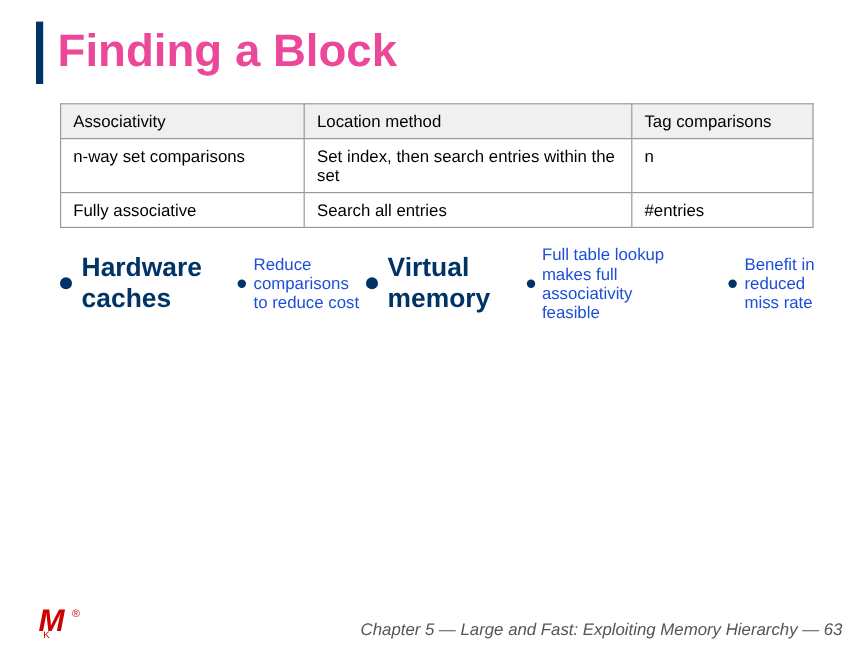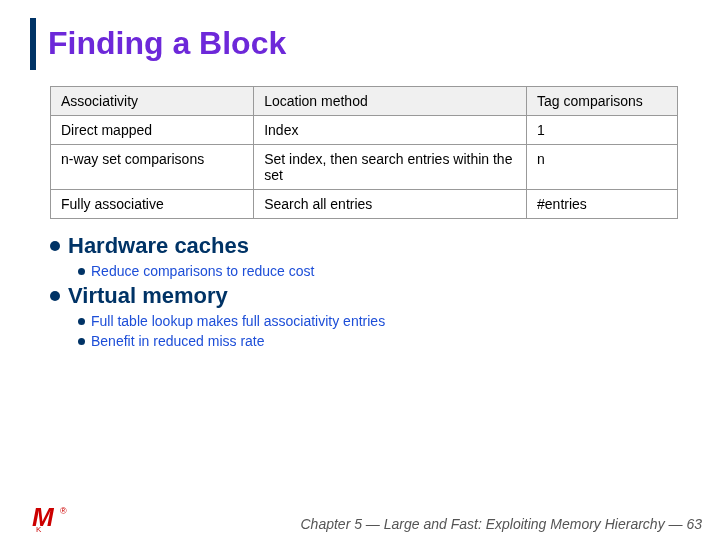--- a/index.html
+++ b/index.html
@@ -29,23 +29,23 @@
 
     .title-accent {
       width: 6px;
       height: 52px;
       background: #003366;
       margin-right: 12px;
       flex-shrink: 0;
     }
 
     .title-text {
-      font-size: 32px;
+      font-size: 38px;
       font-weight: bold;
-      color: #6d28d9;
+      color: #ec4899;
       line-height: 1.1;
     }
 
     .table-container {
       margin-left: 20px;
       margin-bottom: 14px;
     }
 
     table {
       border-collapse: collapse;
@@ -65,21 +65,20 @@
       font-weight: normal;
     }
 
     .col1 { width: 175px; }
     .col2 { width: 235px; }
     .col3 { width: 130px; }
 
     .bullets {
       margin-left: 20px;
       display: flex;
-      flex-direction: column;
       gap: 2px;
     }
 
     .bullet-h1 {
       display: flex;
       align-items: center;
       gap: 8px;
       margin-bottom: 2px;
     }
 
@@ -145,25 +144,20 @@
     <span class="title-text">Finding a Block</span>
   </div>
 
   <div class="table-container">
     <table>
       <tbody>
           <tr>
         <td class="col1">Associativity</td>
         <td class="col2">Location method</td>
         <td class="col3">Tag comparisons</td>
-      </tr>
-      <tr>
-        <td>Direct mapped</td>
-        <td>Index</td>
-        <td>1</td>
       </tr>
       <tr>
         <td>n-way set comparisons</td>
         <td>Set index, then search entries within the set</td>
         <td>n</td>
       </tr>
       <tr>
         <td>Fully associative</td>
         <td>Search all entries</td>
         <td>#entries</td>
@@ -182,21 +176,21 @@
       <div class="bullet-h2-dot"></div>
       <span class="bullet-h2-text">Reduce comparisons to reduce cost</span>
     </div>
 
     <div class="bullet-h1">
       <div class="bullet-h1-dot"></div>
       <span class="bullet-h1-text">Virtual memory</span>
     </div>
     <div class="bullet-h2">
       <div class="bullet-h2-dot"></div>
-      <span class="bullet-h2-text">Full table lookup makes full associativity entries</span>
+      <span class="bullet-h2-text">Full table lookup makes full associativity feasible</span>
     </div>
     <div class="bullet-h2">
       <div class="bullet-h2-dot"></div>
       <span class="bullet-h2-text">Benefit in reduced miss rate</span>
     </div>
   </div>
 </div>
 
 <div class="logo">
   <svg width="40" height="32" viewBox="0 0 40 32">

